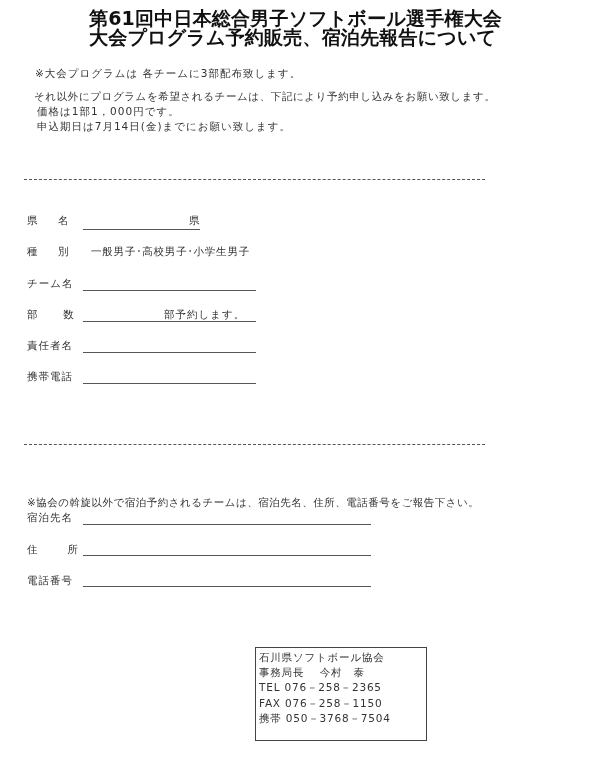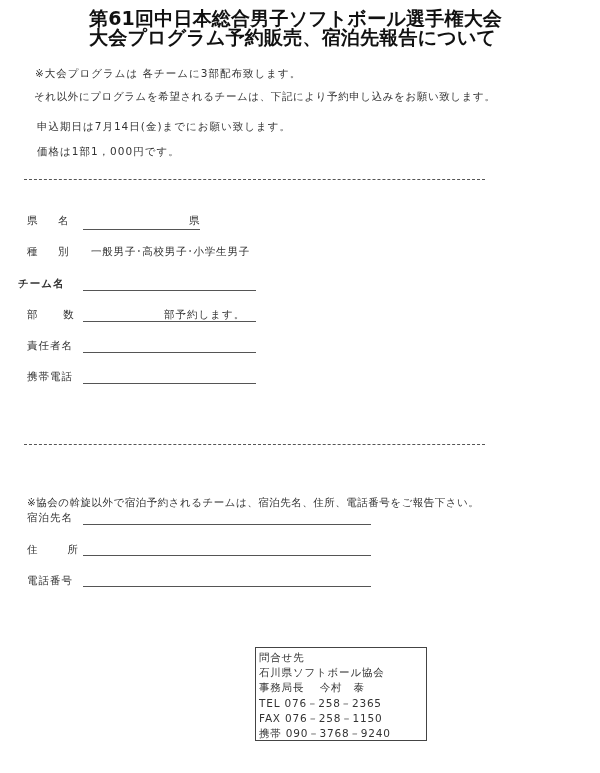--- a/index.html
+++ b/index.html
@@ -18,33 +18,33 @@
   .contact-box div { white-space:nowrap; letter-spacing:0.8px; }
 </style>
 </head>
 <body>
 
 <div class="abs title" style="left:89px; top:6px;">第61回中日本総合男子ソフトボール選手権大会</div>
 <div class="abs title" style="left:89px; top:25px;">大会プログラム予約販売、宿泊先報告について</div>
 
 <div class="abs body-text" style="left:27px; top:67px;margin-left:8px;">※大会プログラムは 各チームに3部配布致します。</div>
 <div class="abs body-text" style="left:34px; top:90px; letter-spacing:0.6px;">それ以外にプログラムを希望されるチームは、下記により予約申し込みをお願い致します。</div>
-<div class="abs body-text" style="left:37px; top:105px;margin-top:40px;">価格は1部1，000円です。</div>
+<div class="abs body-text" style="left:37px; top:105px;">価格は1部1，000円です。</div>
 <div class="abs body-text" style="left:37px; top:120px;">申込期日は7月14日(金)までにお願い致します。</div>
 
 <div class="dash" style="left:24px; top:179px; width:461px;"></div>
 
 <div class="abs label" style="left:27px; top:214px; letter-spacing:5px;text-align:right;">県　名</div>
 <div class="uline" style="left:83px; top:229px; width:117px;"></div>
 <div class="field-text label" style="left:189px; top:214px;">県</div>
 
 <div class="abs label" style="left:27px; top:245px; letter-spacing:5px;">種　別</div>
 <div class="abs label" style="left:91px; top:245px; letter-spacing:0.8px;">一般男子･高校男子･小学生男子</div>
 
-<div class="abs label" style="left:18px; top:277px; letter-spacing:1px;font-weight:bold;">チーム名</div>
+<div class="abs label" style="left:27px; top:277px; letter-spacing:1px;">チーム名</div>
 <div class="uline" style="left:83px; top:290px; width:173px;"></div>
 
 <div class="abs label" style="left:27px; top:308px; letter-spacing:4px;">部　 数</div>
 <div class="uline" style="left:83px; top:321px; width:173px;"></div>
 <div class="field-text label" style="left:164px; top:308px; letter-spacing:1px;">部予約します。</div>
 
 <div class="abs label" style="left:27px; top:339px; letter-spacing:1px;">責任者名</div>
 <div class="uline" style="left:83px; top:352px; width:173px;"></div>
 
 <div class="abs label" style="left:27px; top:370px; letter-spacing:1px;">携帯電話</div>
@@ -57,19 +57,18 @@
 <div class="abs label" style="left:27px; top:511px; letter-spacing:1px;">宿泊先名</div>
 <div class="uline" style="left:83px; top:524px; width:288px;"></div>
 
 <div class="abs label" style="left:27px; top:543px; letter-spacing:3px;">住　　所</div>
 <div class="uline" style="left:83px; top:555px; width:288px;"></div>
 
 <div class="abs label" style="left:27px; top:574px; letter-spacing:1px;">電話番号</div>
 <div class="uline" style="left:83px; top:586px; width:288px;"></div>
 
 <div class="contact-box">
-  <div>問合せ先</div>
   <div>石川県ソフトボール協会</div>
   <div>事務局長　 今村　泰</div>
   <div>TEL 076－258－2365</div>
   <div>FAX 076－258－1150</div>
-  <div>携帯  090－3768－9240</div>
+  <div>携帯  050－3768－7504</div>
 </div>
 
 </body></html>

